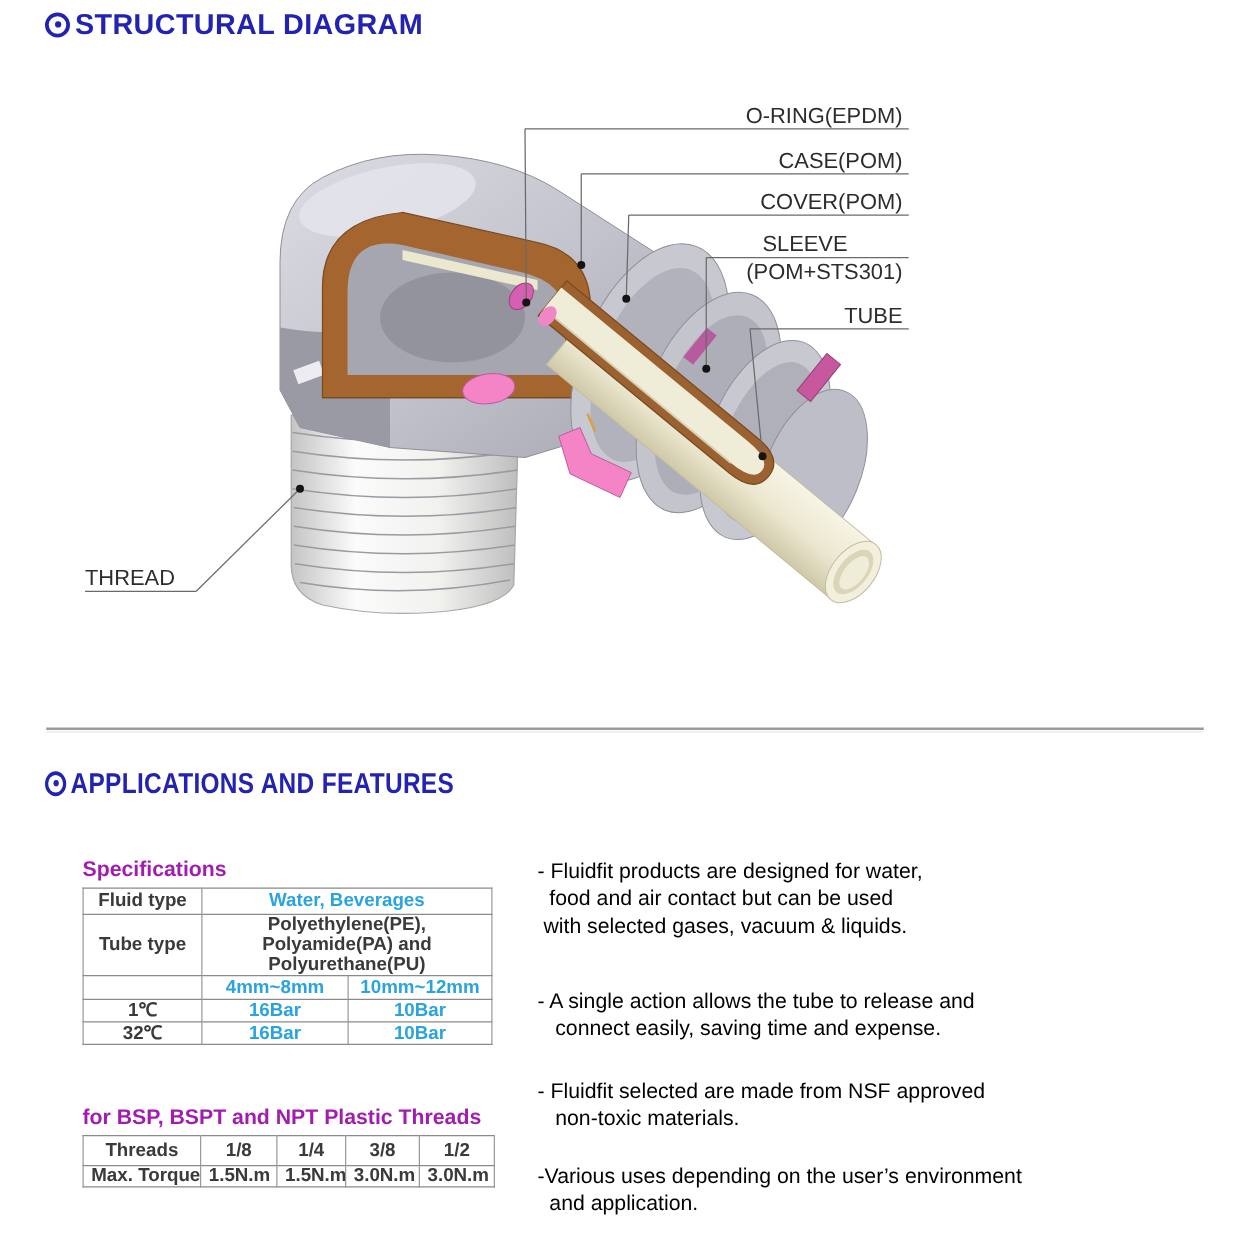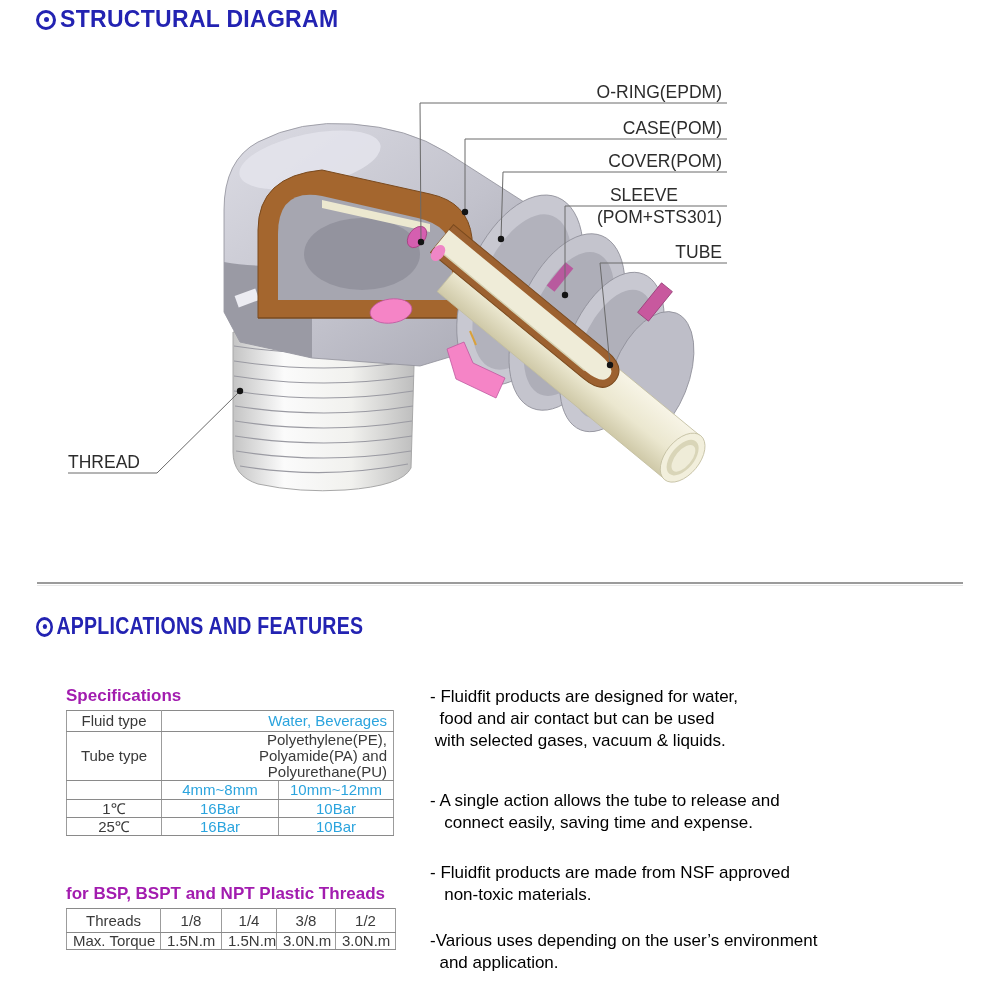--- a/index.html
+++ b/index.html
@@ -29,24 +29,24 @@
 
   
   .divider { border-top:2px solid #9b9b9b; border-bottom:1px solid #e8e8e8; height:1px; }
 
   
   .tbl-title { font-size:17px; font-weight:bold; color:#a21caf; line-height:20px; }
   table { border-collapse:collapse; table-layout:fixed; background:#fff; }
   td {
     border:1px solid #9c9c9c; border-top-color:#8a8a8a; border-bottom-color:#8a8a8a;
     font-size:15px; color:#3a3a3a; padding:0 6px; line-height:16px;
-    overflow:hidden; white-space:nowrap;
+    overflow:hidden; white-space:nowrap;font-weight:bold;
   }
   td.wrap { white-space:normal; }
-  .c { text-align:center; } .l { text-align:right; }
+  .c { text-align:center; } .l { text-align:center; }
   .blue { color:#2ba4de; }
 
   
   .features p {
     margin:0; font-size:17px; line-height:22px; color:#000000;
     white-space:pre-wrap;
   }
 
   
   .dlabel { font-size:17.5px; fill:#2c2c2c; font-family:"Liberation Sans", sans-serif; }
@@ -198,21 +198,21 @@
       <td class="c"></td>
       <td class="c blue">4mm~8mm</td>
       <td class="c blue">10mm~12mm</td>
     </tr>
     <tr style="height:18px">
       <td class="c">1℃</td>
       <td class="c blue">16Bar</td>
       <td class="c blue">10Bar</td>
     </tr>
     <tr style="height:18px">
-      <td class="c">25℃</td>
+      <td class="c">32℃</td>
       <td class="c blue">16Bar</td>
       <td class="c blue">10Bar</td>
     </tr>
   </tbody>
     </table>
 </div>
 
 <div class="abs" style="left:66px; top:884px; width:360px;">
   <div class="tbl-title">for BSP, BSPT and NPT Plastic Threads</div>
   <table style="width:329px; margin-top:4px;">
@@ -241,17 +241,17 @@
   </tbody>
     </table>
 </div>
 
 <div class="abs features" style="left:430px; top:686px; width:565px;">
   <p style="margin-bottom:38px">- Fluidfit products are designed for water,
   food and air contact but can be used
  with selected gases, vacuum &amp; liquids.</p>
   <p style="margin-bottom:28px">- A single action allows the tube to release and
    connect easily, saving time and expense.</p>
-  <p style="margin-bottom:24px">- Fluidfit products are made from NSF approved
+  <p style="margin-bottom:24px">- Fluidfit selected are made from NSF approved
    non-toxic materials.</p>
   <p>-Various uses depending on the user’s environment
   and application.</p>
 </div>
 
 </body></html>

